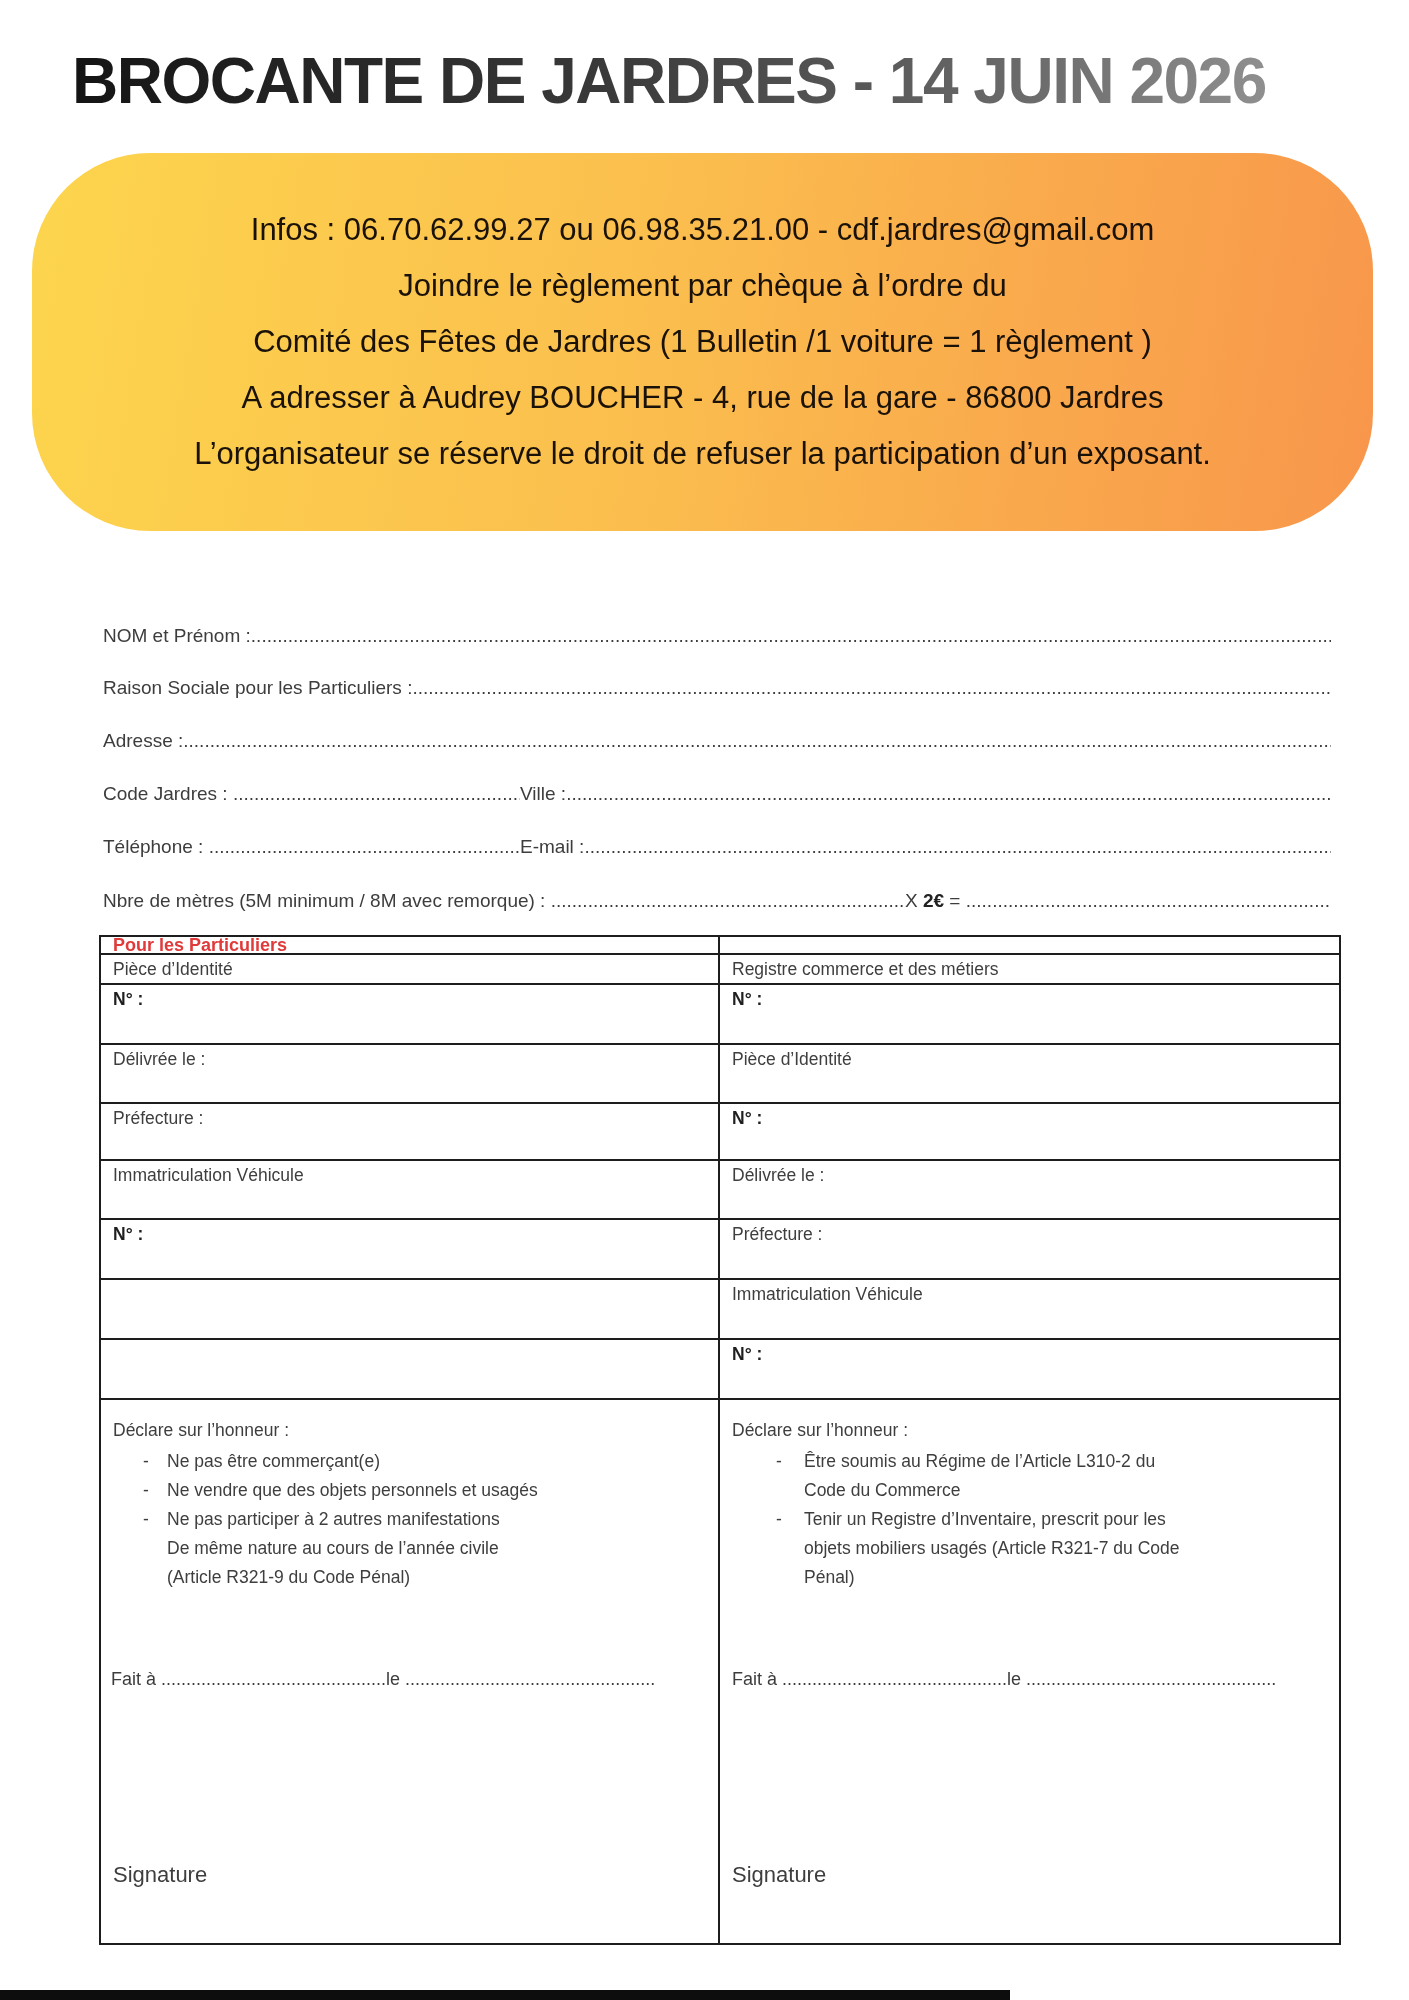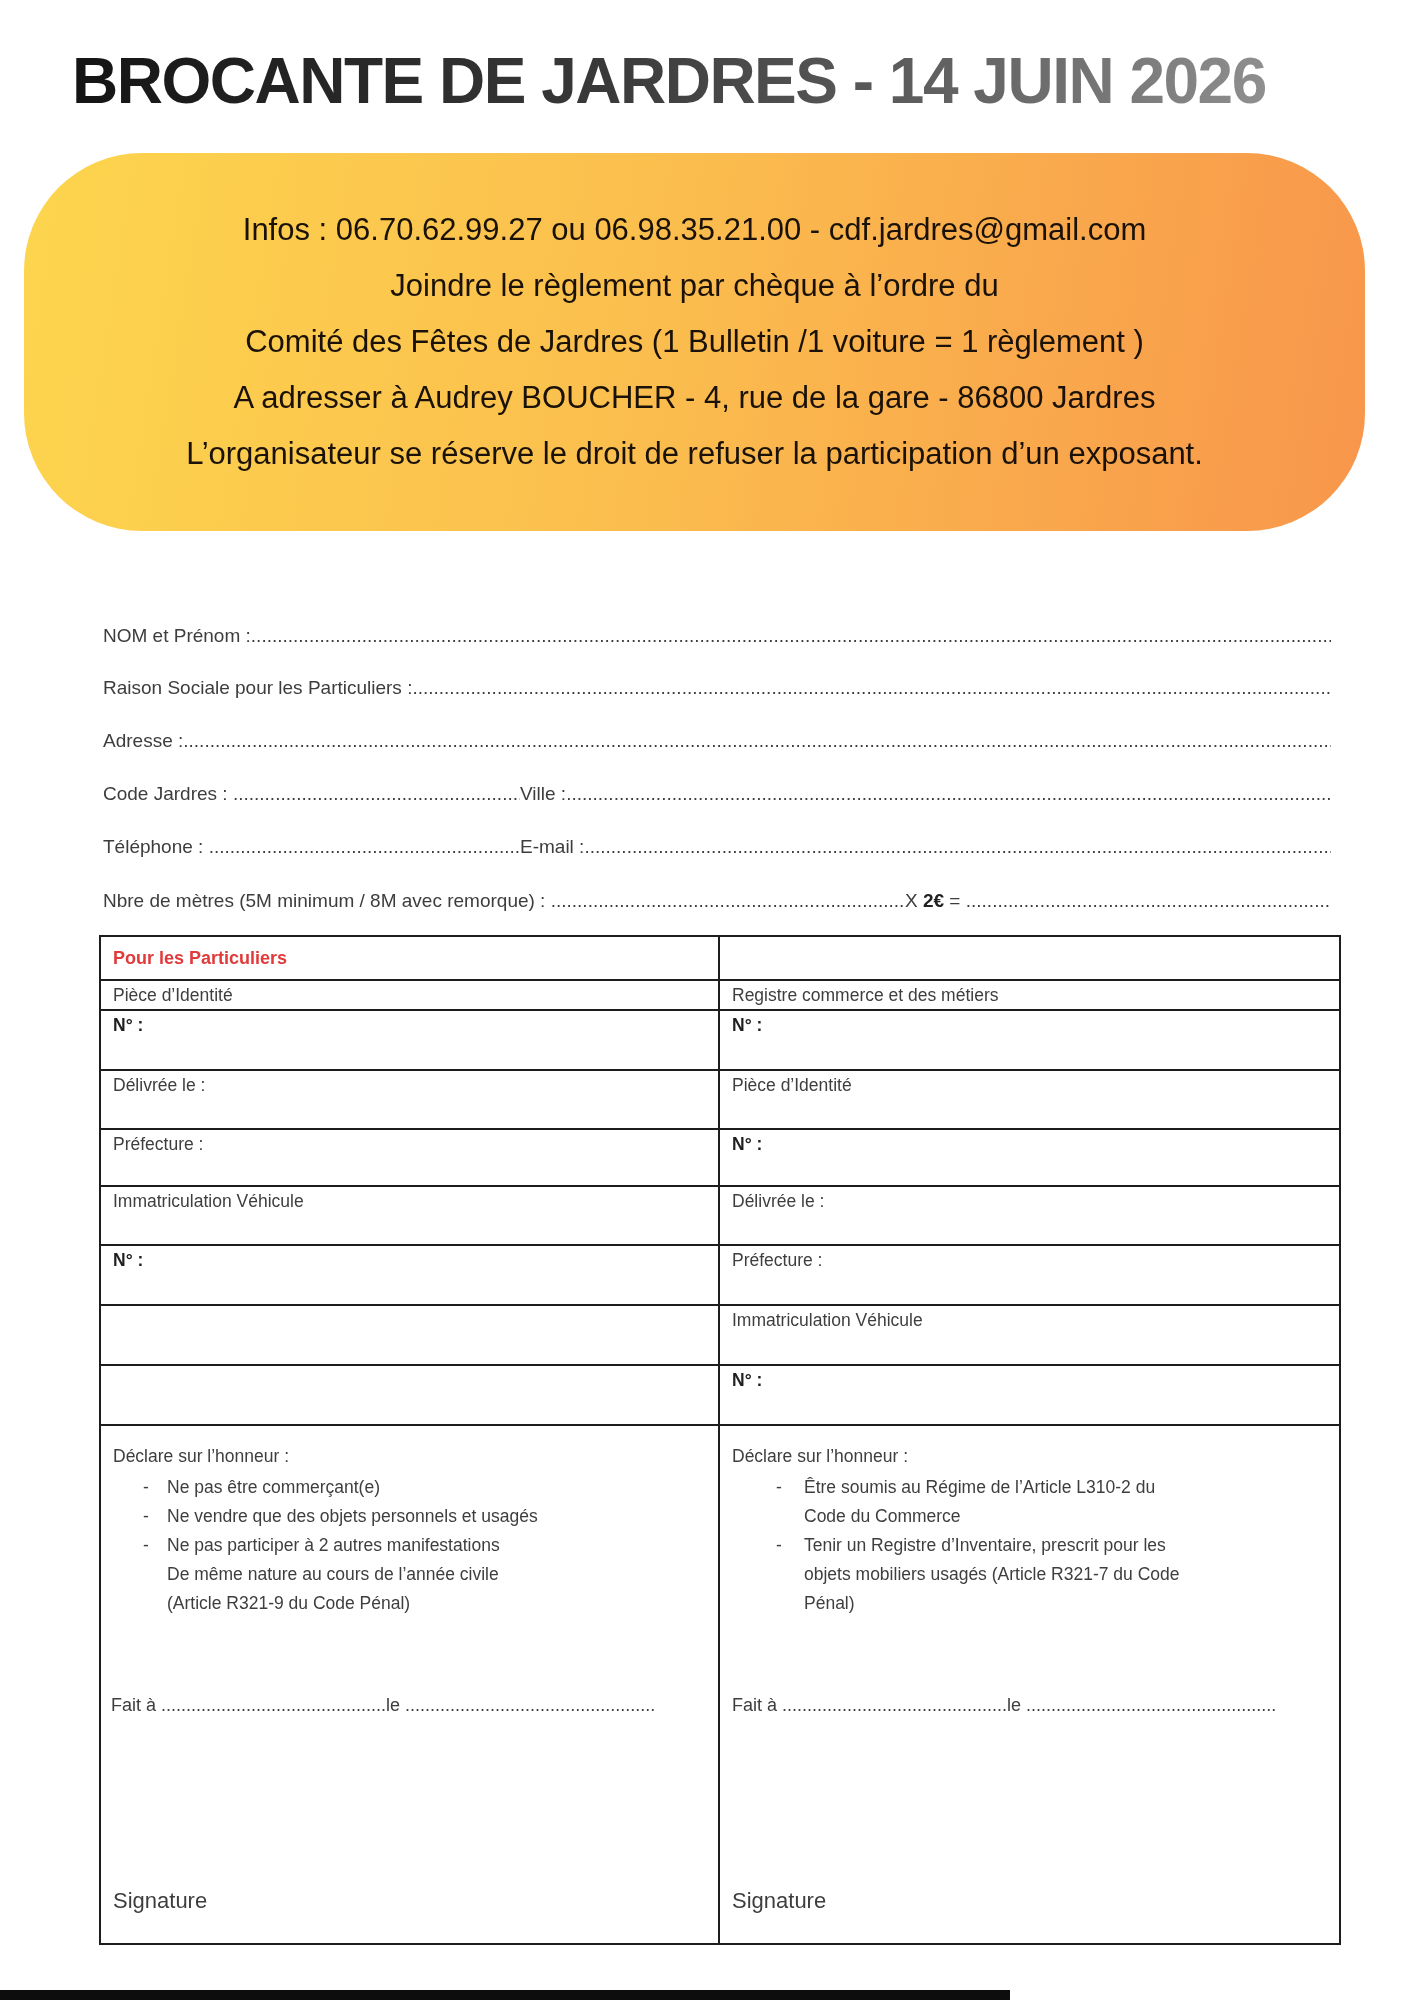--- a/index.html
+++ b/index.html
@@ -9,21 +9,21 @@
   }
   
   .title{
     position:absolute;left:72px;top:44px;
     font-size:64px;font-weight:bold;letter-spacing:-1.5px;white-space:nowrap;
     background:linear-gradient(90deg,#141414 0%,#3a3a3a 45%,#6e6e6e 82%,#8f8f8f 100%);
     -webkit-background-clip:text;background-clip:text;color:transparent;
   }
   
   .info-box{
-    position:absolute;left:24px;top:153px;width:1341px;height:378px;
+    position:absolute;left:32px;top:153px;width:1341px;height:378px;
     border-radius:118px;
     background:linear-gradient(99deg,#fdd54d 0%,#fbbf4e 45%,#f8964b 100%);
     display:flex;flex-direction:column;justify-content:center;align-items:center;
     padding:0 6px;box-sizing:border-box;
   }
   .info-line{
     font-size:31px;line-height:56px;color:#1a1208;text-align:center;white-space:nowrap;
   }
   
   .f{
@@ -34,21 +34,21 @@
   
   .tbl{
     position:absolute;left:99px;top:935px;width:1242px;height:1010px;
     border:2.5px solid #1d1d1d;box-sizing:border-box;
     display:flex;flex-direction:column;
     font-size:17.5px;color:#3e3e3e;
   }
   .row{display:flex;border-bottom:2.5px solid #1d1d1d;box-sizing:border-box;flex:0 0 auto;}
   .cell-l{flex:0 0 619px;border-right:2.5px solid #1d1d1d;box-sizing:border-box;padding:4px 12px;}
   .cell-r{flex:1;box-sizing:border-box;padding:4px 12px;}
-  .hdr{height:44px;justify-content:space-between;}
+  .hdr{height:18px;justify-content:space-between;}
   .hdr .cell-l,.hdr .cell-r{display:flex;align-items:center;padding-top:0;padding-bottom:0;}
   .red{color:#e03a3a;font-weight:bold;font-size:18px;}
   .bold-cell{font-weight:bold;color:#1f1f1f;}
   .r-h30{height:30px}.r-h57{height:57px}.r-h59{height:59px}.r-h60{height:60px}
   .row-decl{flex:1;border-bottom:none;}
   .decl-cell{position:relative;padding-top:16px;}
   .decl-title{line-height:29px;}
   .bullets{margin-top:2px;}
   .bullet{display:flex;}
   .cell-l .dash{flex:0 0 24px;margin-left:30px;line-height:29px;text-align:left;}

